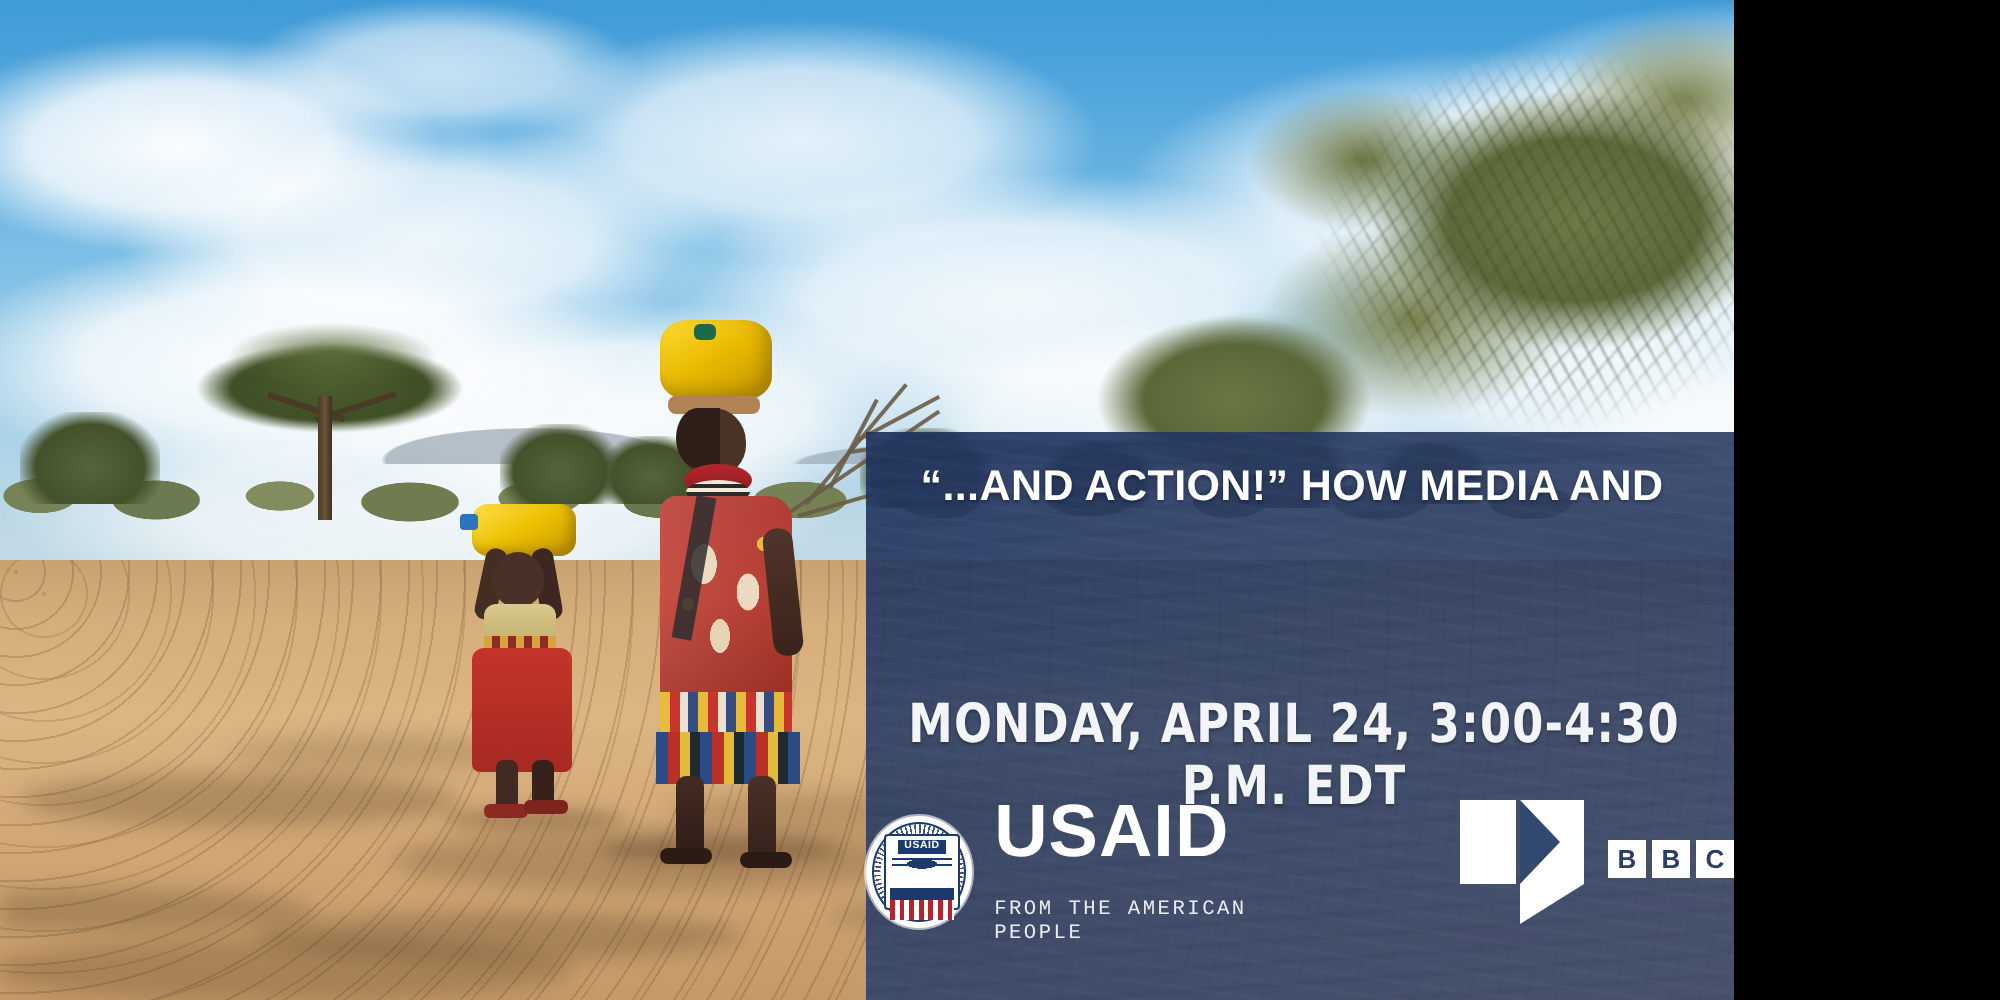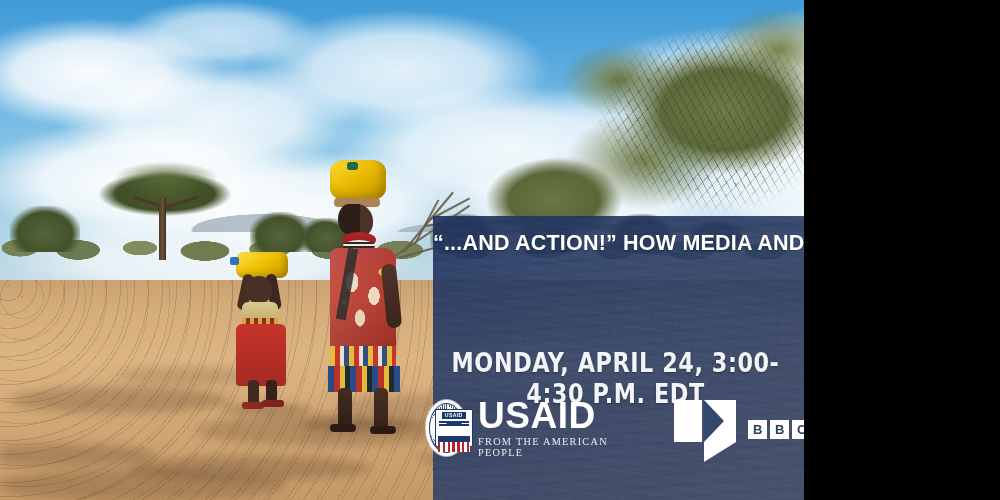--- a/index.html
+++ b/index.html
@@ -1,21 +1,21 @@
 <!DOCTYPE html>
 <html><head>
 <meta charset="utf-8">
 <style>
   * { margin:0; padding:0; box-sizing:border-box; }
   html,body { width:1000px; height:500px; overflow:hidden; background:#000; }
   body { font-family:"Liberation Sans", sans-serif; }
 
   .poster {
     position:relative;
-    width:804px; height:500px;
+    width:867px; height:500px;
     overflow:hidden;
   }
 
   
   .photo { position:absolute; inset:0; overflow:hidden; }
 
   
   .sky {
     position:absolute; left:0; top:0; width:100%; height:58%;
     background:
@@ -325,22 +325,22 @@
   .usaid-seal .starsbar {
     position:absolute; left:12px; bottom:16px; width:32px; height:4px;
     background:#1c3a6e;
   }
   .usaid-word { display:flex; flex-direction:column; }
   .usaid-word .big {
     color:#fff; font-family:"Liberation Sans", sans-serif; font-weight:700;
     font-size:37px; line-height:36px; letter-spacing:.5px;
   }
   .usaid-word .small {
-    color:#e9edf3; font-family:Liberation Serif, serif; font-weight:400;
-    font-size:10.3px; letter-spacing:1.25px; margin-top:2px;
+    color:#e9edf3; font-family:Liberation Mono, monospace; font-weight:400;
+    font-size:10.3px; letter-spacing:1.25px; margin-top:15px;
   }
 
   
   .bbcma { display:flex; align-items:center; gap:12px; }
   .bbc-mark { position:relative; width:62px; height:62px; }
   .bbc-mark .sq { position:absolute; left:0; top:2px; width:28px; height:42px; background:#fff; }
   .bbc-mark .arrowbox { position:absolute; left:30px; top:2px; width:32px; height:42px; background:#fff; }
   .bbc-mark .notch {
     position:absolute; left:30px; top:2px; width:0; height:0;
     border-left:20px solid #33486e; border-top:21px solid transparent; border-bottom:21px solid transparent;

